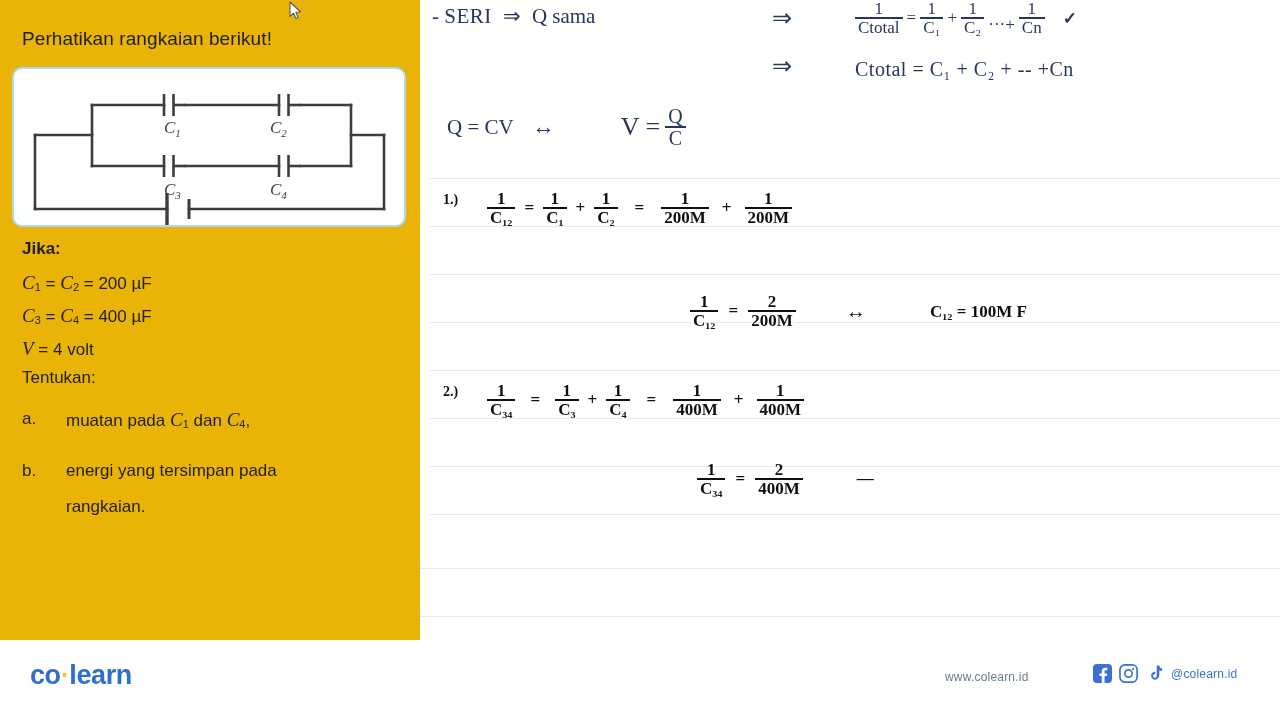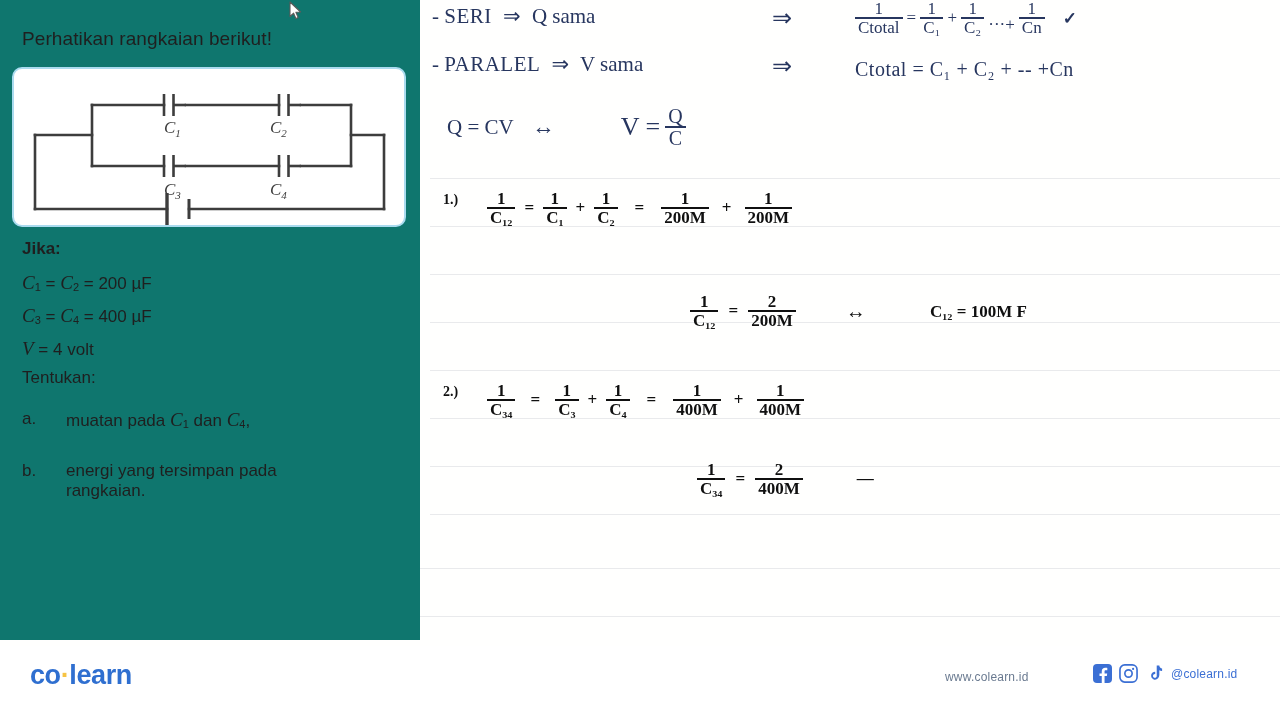--- a/index.html
+++ b/index.html
@@ -14,21 +14,21 @@
   
   .rule {
     position:absolute; left:32px; right:0; height:1px;
     background:#e9eaec;
   }
   .rule.short { left:430px; }
 
   
   #question-col {
     position:absolute; left:0; top:0; width:420px; height:640px;
-    background:#0f766e;
+    background:#eab308;
   }
   #question-title {
     position:absolute; left:22px; top:28px;
     font-size:19px; color:#1f1f1f; letter-spacing:.1px;
   }
   #circuit-panel {
     position:absolute; left:12px; top:67px; width:394px; height:160px;
     border:2px solid #aadbef; border-radius:10px; background:#ffffff;
   }
   #circuit-svg { position:absolute; left:0; top:0; }
@@ -39,21 +39,21 @@
   .ital { font-style:italic; font-family:"Liberation Serif", serif; font-size:19px; }
   sub.s { font-size:11px; vertical-align:-2px; font-style:normal; font-family:"Liberation Sans",sans-serif;}
 
   #tentukan { position:absolute; left:22px; top:368px; font-size:17px; color:#1f1f1f; }
   .qitem { position:absolute; left:22px; font-size:17px; color:#1f1f1f; }
   .qitem .mk { position:absolute; left:0; top:0; width:26px; }
   .qitem .bd { margin-left:44px; display:block; }
   #qa { top:409px; width:390px; }
   #qb { top:461px; width:390px; }
   #qb .bd { text-align:justify; }
-  #qb .bd2 { margin-left:44px; display:block; }
+  #qb .bd2 { margin-left:44px; display:block;margin-top:16px; }
 
   
   .hw {
     position:absolute;
     font-family:Liberation Serif, serif;
     color:#101010;
     white-space:nowrap;
   }
   .hw.blue { color:#27365f; }
   .frac { display:inline-block; vertical-align:middle; text-align:center; line-height:1.02; }
@@ -190,26 +190,20 @@
     </div>
   </div>
 
   <div class="hw blue" style="left:432px; top:4px; font-size:21px;">
     <span>-</span>
     <span style="letter-spacing:.5px">SERI</span>
     <span style="margin:0 6px">⇒</span>
     <span>Q sama</span>
   </div>
 
-  <div class="hw blue" style="left:432px; top:52px; font-size:21px;">
-    <span>-</span>
-    <span style="letter-spacing:.5px">PARALEL</span>
-    <span style="margin:0 6px">⇒</span>
-    <span>V sama</span>
-  </div>
 
   <div class="hw blue" style="left:772px; top:4px; font-size:24px;">⇒</div>
   <div class="hw blue" style="left:772px; top:52px; font-size:24px;">⇒</div>
 
   <div class="hw blue" style="left:855px; top:0px; font-size:17px; display:flex; align-items:center; gap:4px;">
     <span class="frac">
       <span class="num">1</span>
       <span class="den">Ctotal</span>
     </span>
     <span>=</span>

